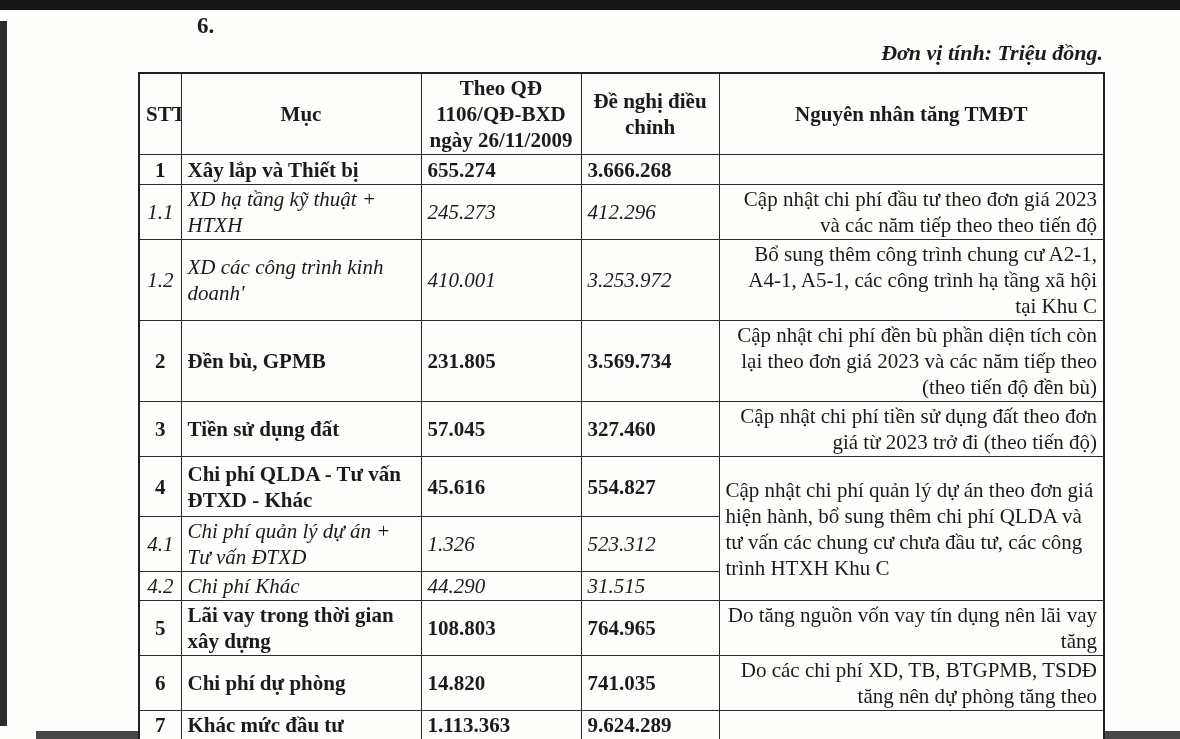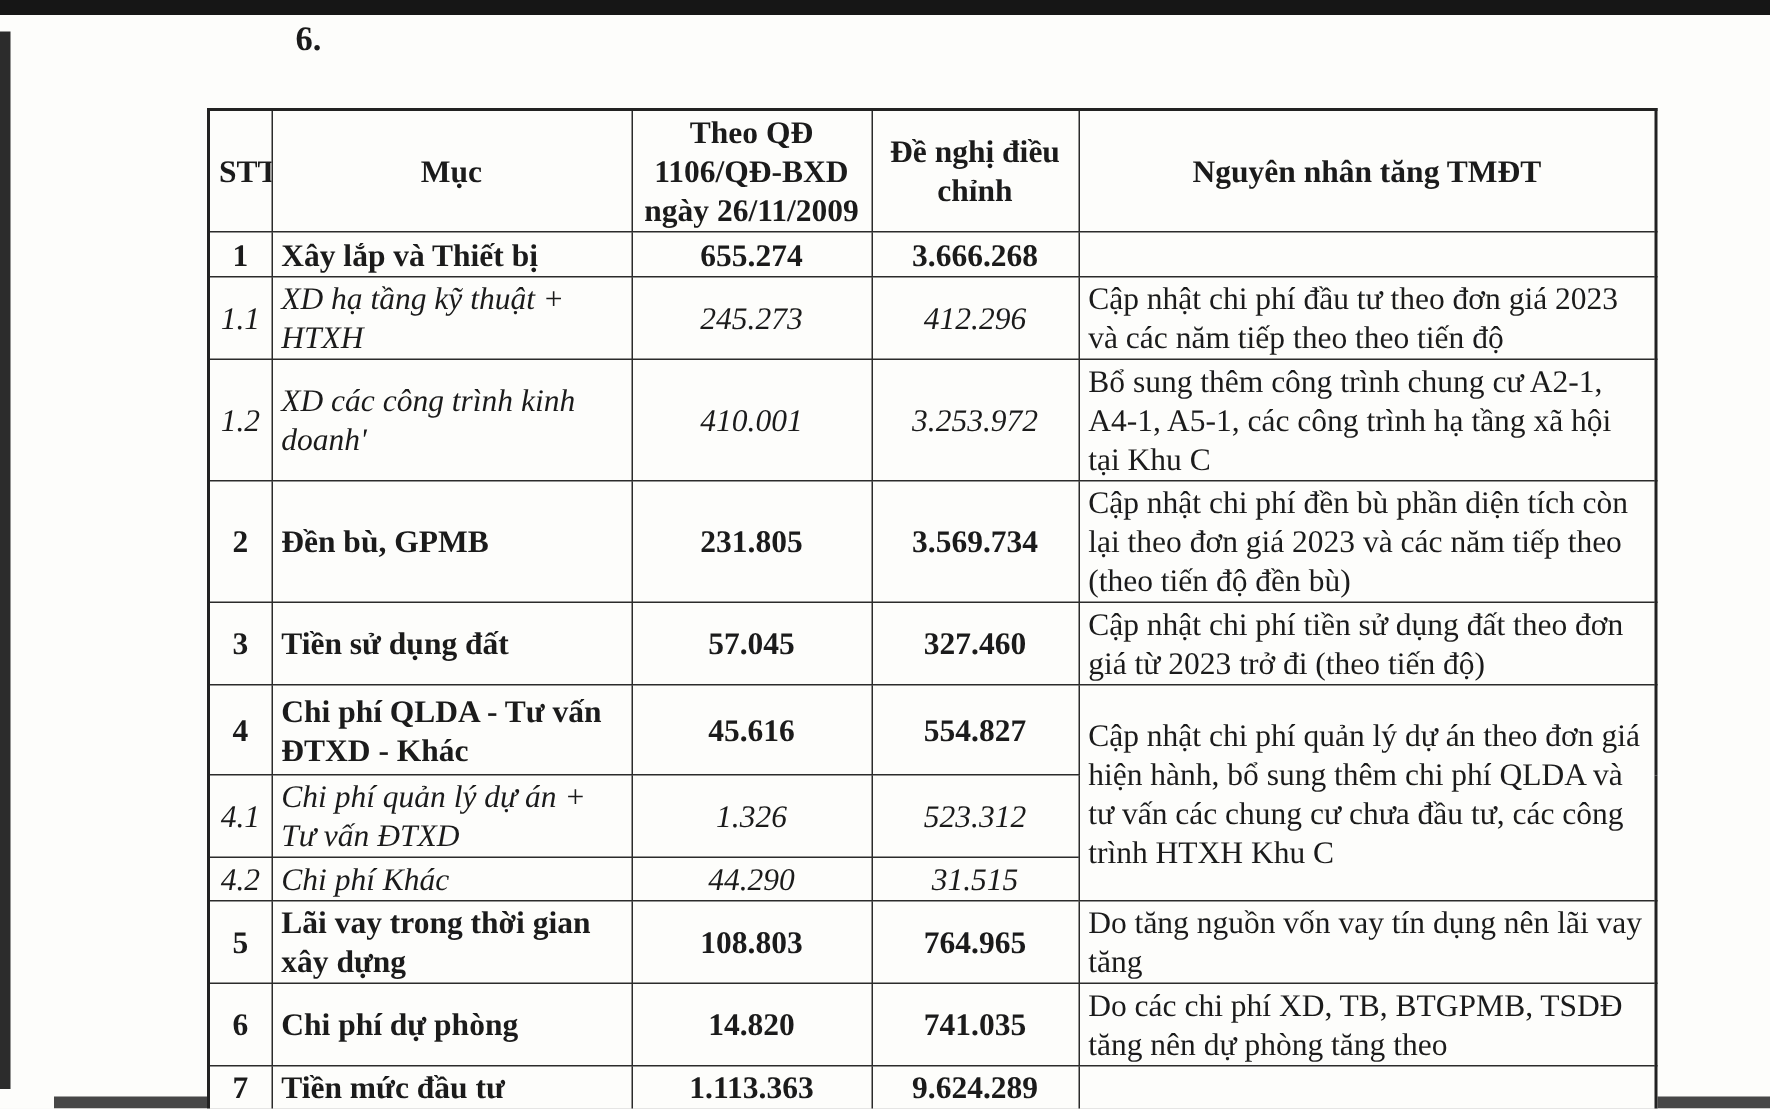--- a/index.html
+++ b/index.html
@@ -34,25 +34,25 @@
   table.doc td{
     border:1.6px solid #2b2b2b;
     padding:1px 6px;
     vertical-align:middle;
     font-size:21px;
     line-height:26px;
     overflow:hidden;
   }
   table.doc{border:2.5px solid #222;}
   td.c-stt{text-align:center;padding:1px 2px;}
-  td.c-num{text-align:center;}
+  td.c-num{text-align:left;}
   tr.main td.c-stt, tr.main td.c-muc, tr.main td.c-num{font-weight:bold;}
   tr.sub td.c-stt, tr.sub td.c-muc, tr.sub td.c-num{font-style:italic;}
   td.c-reason{
-    font-weight:normal;font-style:normal;text-align:left;
+    font-weight:normal;font-style:normal;text-align:right;
     font-size:20px;line-height:25px;padding:1px 5px;
   }
   td.c-reason.center{text-align:left;}
   td.hdr{
     font-weight:bold;text-align:center;font-size:21px;line-height:24px;padding:1px 3px;
   }
   tr.h-row{height:76px;}
   tr.r-1{height:30px;}
   tr.r-1-1{height:54px;padding-left:28px;}
   tr.r-1-2{height:78px;}
@@ -71,20 +71,21 @@
 <div class="paper">
 
   <div class="scan-top-bar"></div>
   <div class="scan-left-bar"></div>
   <div class="scan-bottom-bar"></div>
 
   <div class="heading">
     <span class="num">6.</span>
   </div>
 
+  <div class="unit-note">Đơn vị tính: Triệu đồng.</div>
 
   <table class="doc">
     <colgroup>
       <col style="width:42px">
         <col style="width:240px">
         <col style="width:160px">
         <col style="width:138px">
         <col style="width:385px">
     </colgroup>
 
@@ -170,21 +171,21 @@
     <tr class="main r-6">
       <td class="c-stt">6</td>
       <td class="c-muc">Chi phí dự phòng</td>
       <td class="c-num">14.820</td>
       <td class="c-num">741.035</td>
       <td class="c-reason">Do các chi phí XD, TB, BTGPMB, TSDĐ tăng nên dự phòng tăng theo</td>
     </tr>
 
     <tr class="main r-7">
       <td class="c-stt">7</td>
-      <td class="c-muc">Tiền mức đầu tư</td>
+      <td class="c-muc">Khác mức đầu tư</td>
       <td class="c-num">1.113.363</td>
       <td class="c-num">9.624.289</td>
       <td class="c-reason"></td>
     </tr>
   </tbody>
     </table>
 
 </div>
 
 </body></html>

